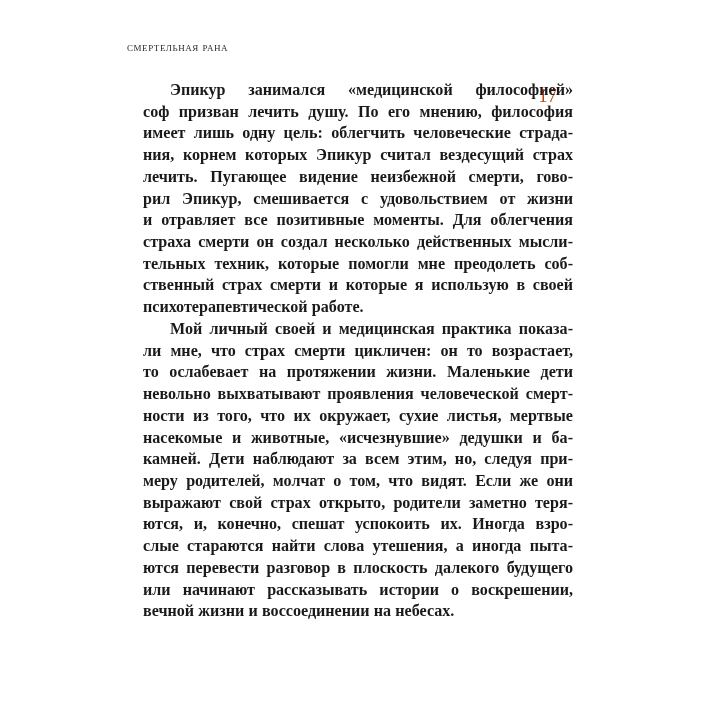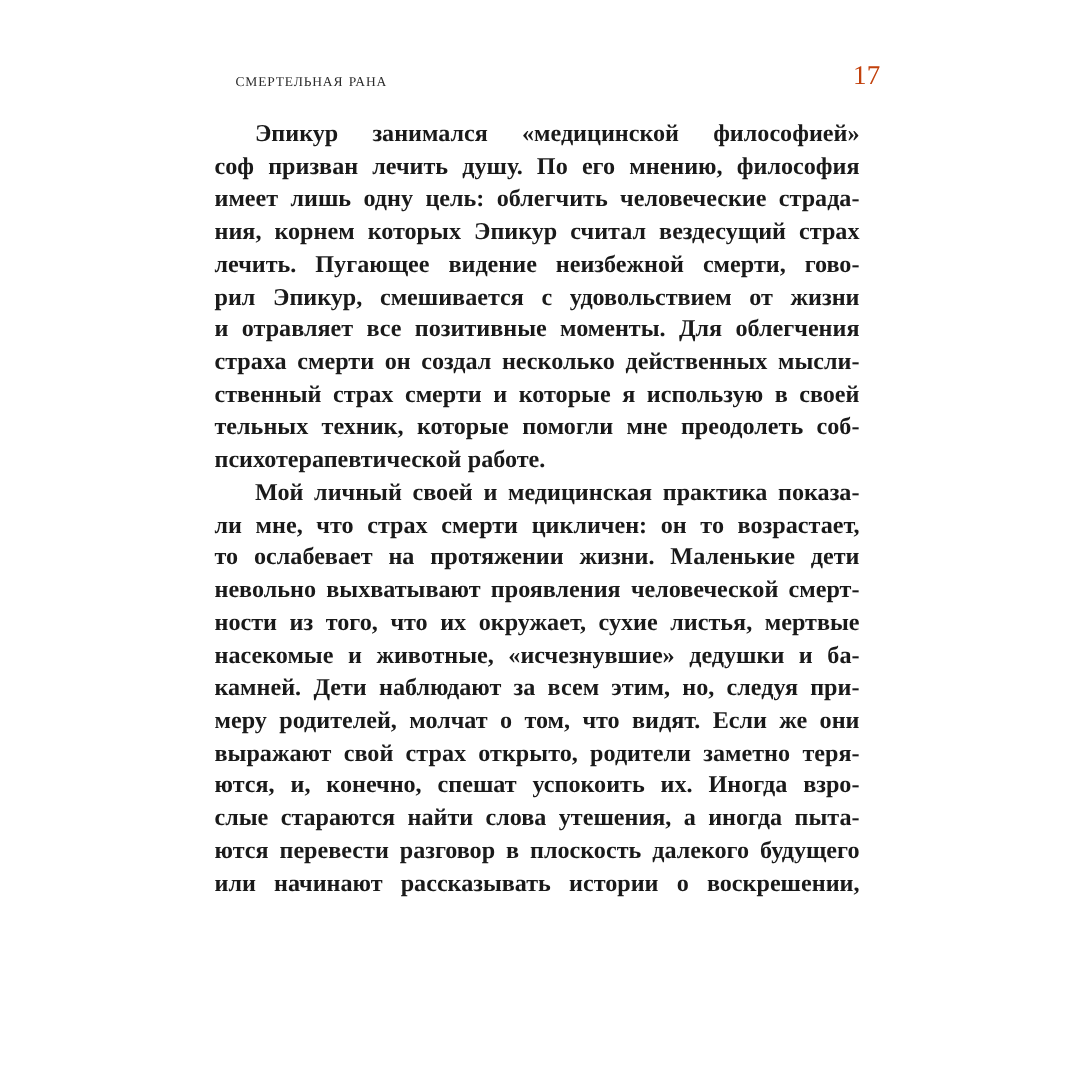--- a/index.html
+++ b/index.html
@@ -15,26 +15,26 @@
     background: #ffffff;
     overflow: hidden;
     font-family: "Liberation Serif", "DejaVu Serif", serif;
     color: #1a1a1a;
     -webkit-font-smoothing: antialiased;
   }
 
   
   .running-head {
     position: absolute;
-    left: 157px;
+    left: 127px;
     top: 41px;
     width: 430px;
     height: 18px;
     display: flex;
-    align-items: flex-end;
+    align-items: flex-start;
     justify-content: space-between;
   }
   .head-title {
     font-size: 12.5px;
     letter-spacing: 0.55px;
     font-variant: small-caps;
     text-transform: lowercase;
     color: #2a2a2a;
     white-space: nowrap;
     line-height: 1;
@@ -110,34 +110,35 @@
 
   <p class="para">
         <span class="line"><span class="indent-space"></span><span>Эпикур занимался «медицинской философией»</span></span>
         <span class="line">соф призван лечить душу. По его мнению, философия</span>
         <span class="line">имеет лишь одну цель: облегчить человеческие страда-</span>
         <span class="line">ния, корнем которых Эпикур считал вездесущий страх</span>
         <span class="line">лечить. Пугающее видение неизбежной смерти, гово-</span>
         <span class="line">рил Эпикур, смешивается с удовольствием от жизни</span>
         <span class="line">и отравляет все позитивные моменты. Для облегчения</span>
         <span class="line">страха смерти он создал несколько действенных мысли-</span>
+        <span class="line">тельных техник, которые помогли мне преодолеть соб-</span>
         <span class="line">ственный страх смерти и которые я использую в своей</span>
-        <span class="line">тельных техник, которые помогли мне преодолеть соб-</span>
         <span class="line last">психотерапевтической работе.</span>
       </p>
       <p class="para">
         <span class="line"><span class="indent-space"></span><span>Мой личный своей и медицинская практика показа-</span></span>
         <span class="line">ли мне, что страх смерти цикличен: он то возрастает,</span>
         <span class="line">то ослабевает на протяжении жизни. Маленькие дети</span>
         <span class="line">невольно выхватывают проявления человеческой смерт-</span>
         <span class="line">ности из того, что их окружает, сухие листья, мертвые</span>
         <span class="line">насекомые и животные, «исчезнувшие» дедушки и ба-</span>
         <span class="line">камней. Дети наблюдают за всем этим, но, следуя при-</span>
         <span class="line">меру родителей, молчат о том, что видят. Если же они</span>
         <span class="line">выражают свой страх открыто, родители заметно теря-</span>
         <span class="line">ются, и, конечно, спешат успокоить их. Иногда взро-</span>
         <span class="line">слые стараются найти слова утешения, а иногда пыта-</span>
         <span class="line">ются перевести разговор в плоскость далекого будущего</span>
         <span class="line">или начинают рассказывать истории о воскрешении,</span>
+        <span class="line last">вечной жизни и воссоединении на небесах.</span>
       </p>
     </div>
 
 </div>
 
 </body></html>

